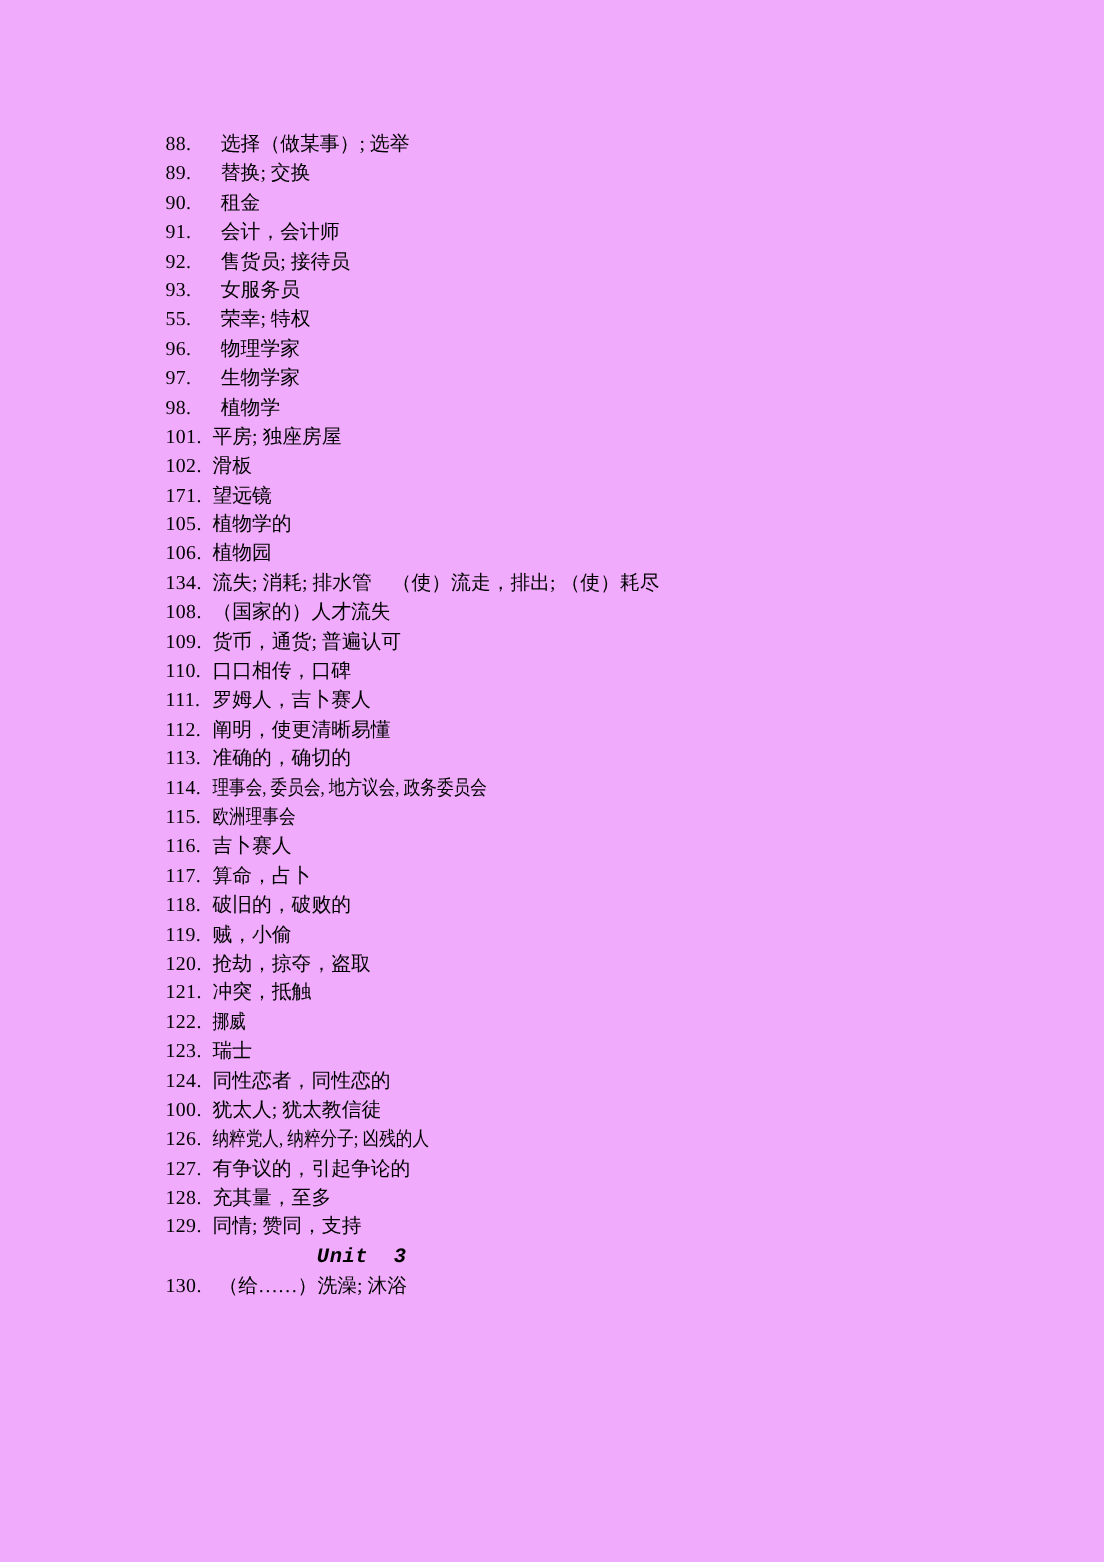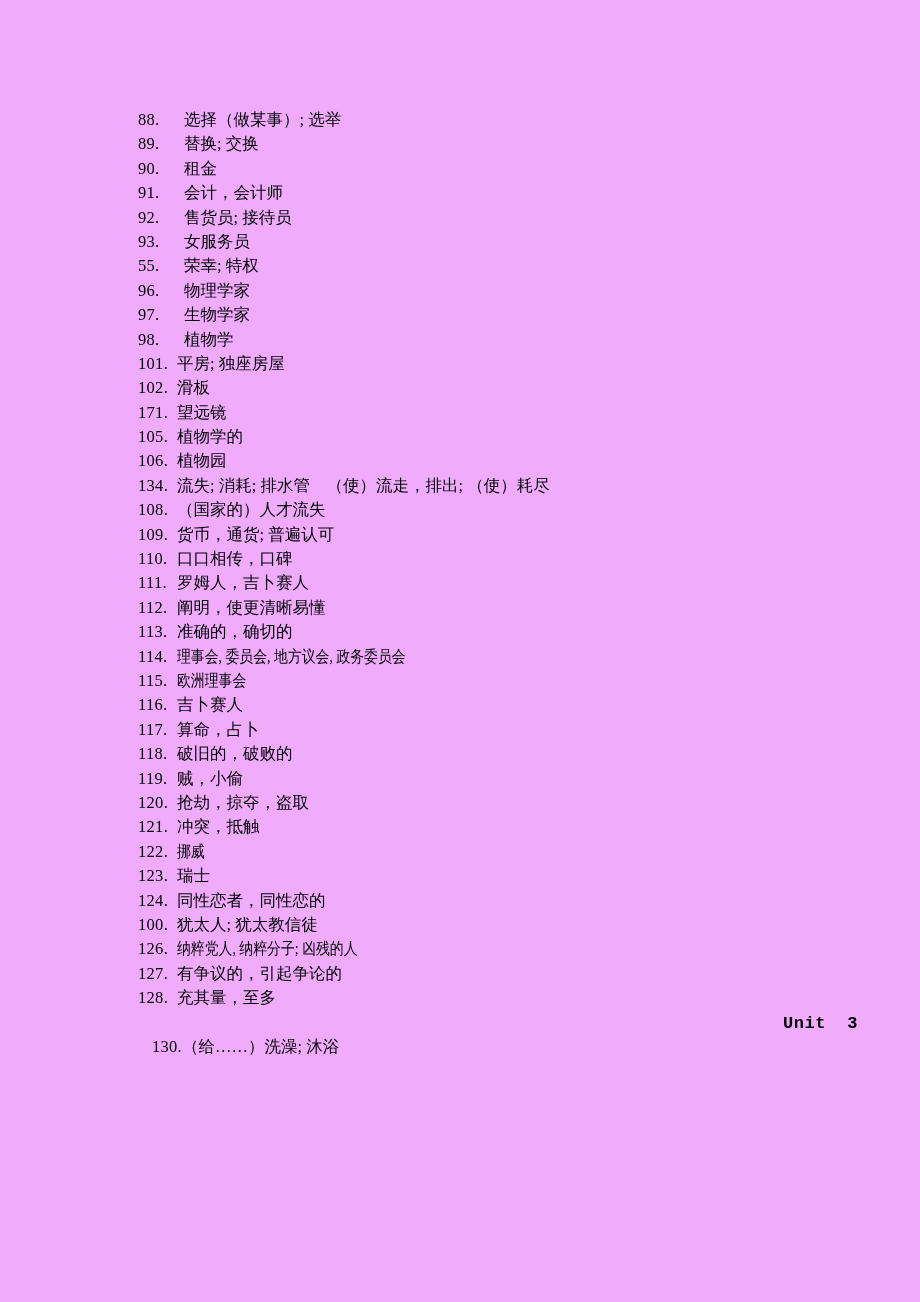--- a/index.html
+++ b/index.html
@@ -45,40 +45,41 @@
     font-size: 16.5px;
     letter-spacing: 0.3px;
     flex: 0 0 auto;
   }
 
   
   .vocab-row.w2 .row-num { width: 46px; }
   
   .vocab-row.w3 .row-num { width: 39px; }
   
-  .vocab-row.w3s .row-num { width: 44px; text-align: right; }
+  .vocab-row.w3s .row-num { width: 44px; }
 
   .row-text {
     font-family: "Liberation Serif", "DejaVu Serif", serif;
     font-size: 16.5px;
     flex: 0 0 auto;
   }
 
   
   .row-text.condensed {
     transform: scaleX(0.84);
     transform-origin: left center;
     display: inline-block;
   }
 
   .unit-row {
     height: 25px;
     line-height: 25px;
-    text-align: right;
+    text-align: left;
     white-space: pre;
+    font-style: italic;
   }
 
   .unit-label {
     font-family: "Liberation Mono", "DejaVu Sans Mono", monospace;
     font-size: 17px;
     font-weight: bold;
     margin-left: 126px;
     letter-spacing: 0.5px;
   }
 </style>
@@ -228,19 +229,23 @@
         <span class="row-text condensed">纳粹党人, 纳粹分子; 凶残的人</span>
       </div>
       <div class="vocab-row w3">
         <span class="row-num">127.</span>
         <span class="row-text">有争议的，引起争论的</span>
       </div>
       <div class="vocab-row w3">
         <span class="row-num">128.</span>
         <span class="row-text">充其量，至多</span>
       </div>
+      <div class="vocab-row w3">
+        <span class="row-num">129.</span>
+        <span class="row-text">同情; 赞同，支持</span>
+      </div>
       <div class="unit-row"><span class="unit-label">Unit  3</span></div>
       <div class="vocab-row w3s">
         <span class="row-num">130.</span>
         <span class="row-text">（给……）洗澡; 沐浴</span>
       </div>
     </div>
 </div>
 
 </body></html>

